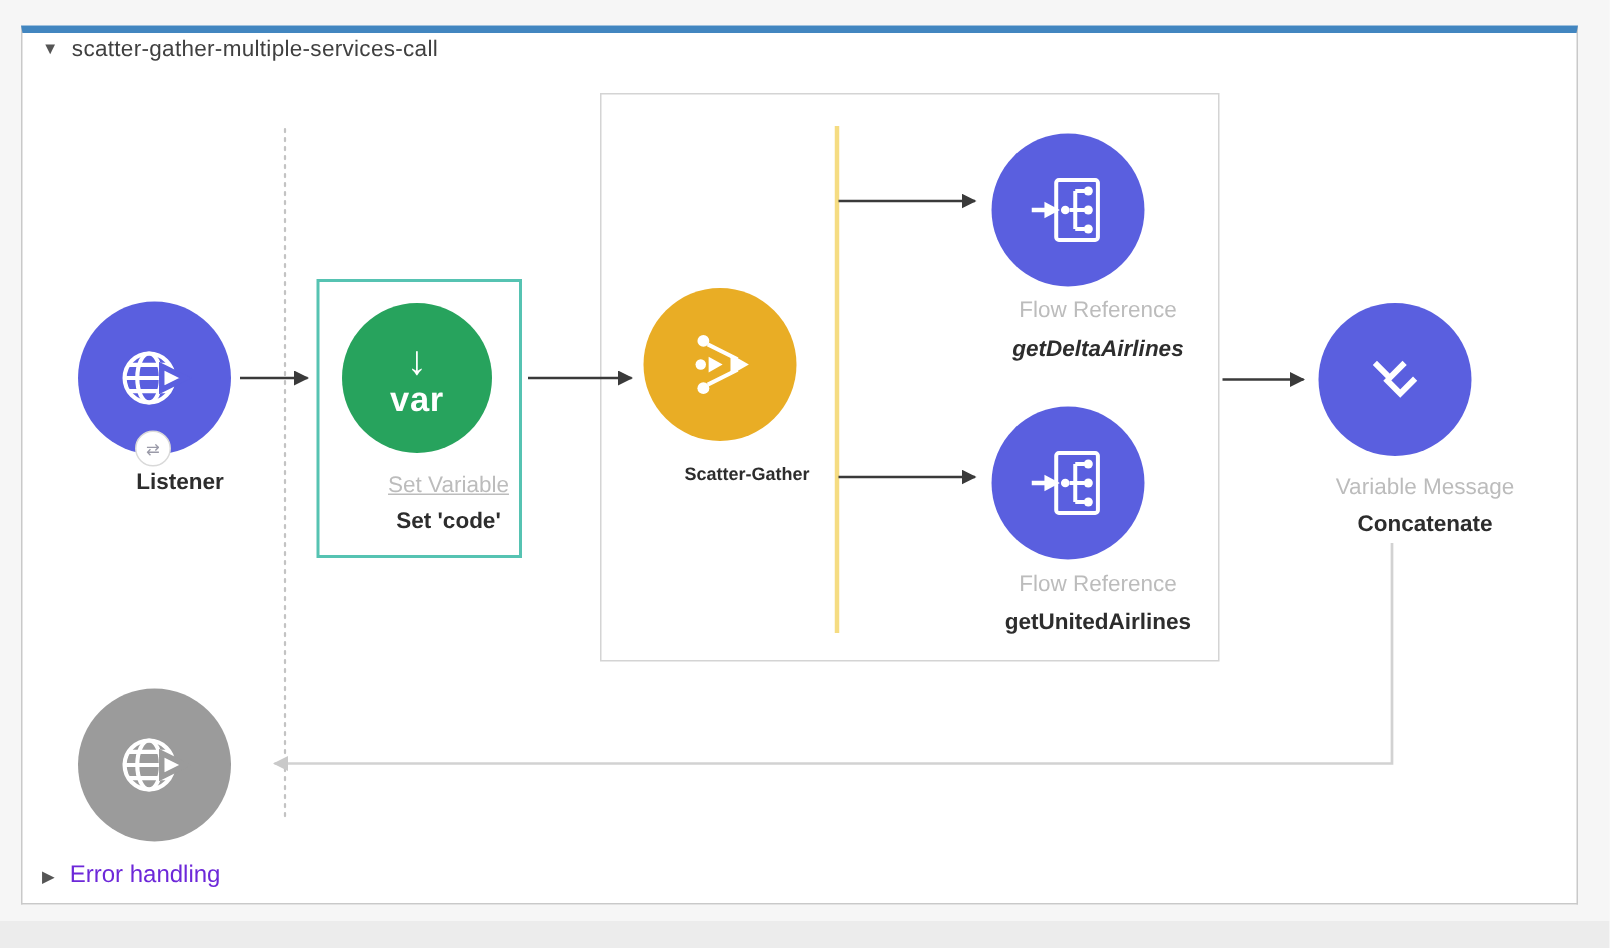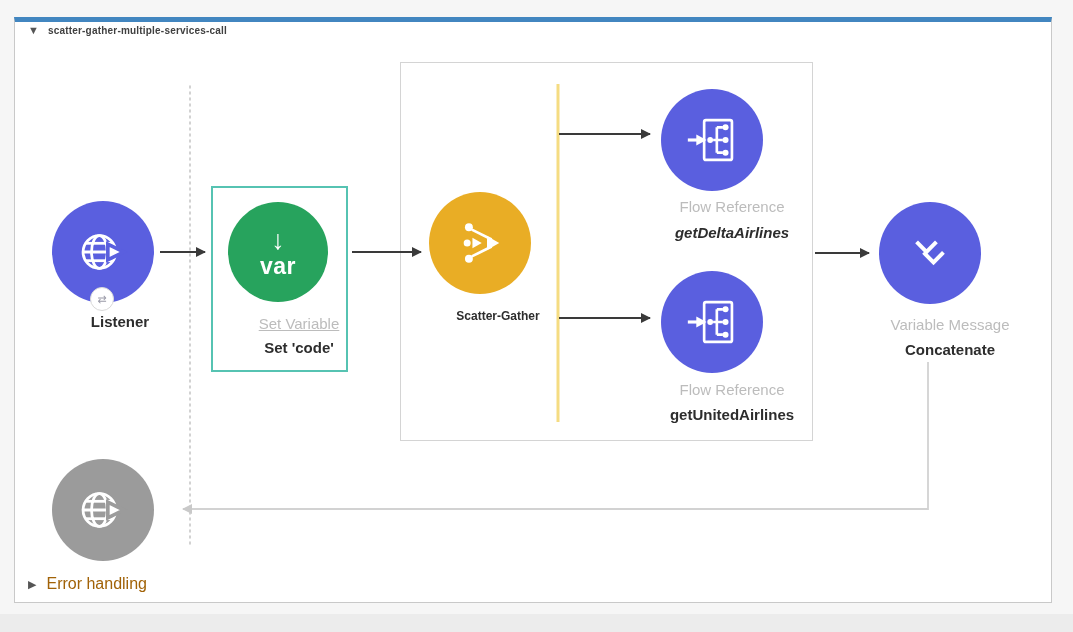--- a/index.html
+++ b/index.html
@@ -5,21 +5,21 @@
   * { margin:0; padding:0; box-sizing:border-box; }
   html,body { width:1073px; height:632px; background:#f5f5f5; font-family:"Liberation Sans", sans-serif; overflow:hidden; }
   .page { position:relative; width:1073px; height:632px; background:#f6f6f6; }
   .bottom-strip { position:absolute; left:0; top:614px; width:1073px; height:18px; background:#ececec; }
 
   .frame { position:absolute; left:14px; top:17px; width:1038px; height:586px;
            background:#ffffff; border:1px solid #c9c9c9; border-top:5px solid #4286c0; }
 
   .title-row { position:absolute; left:28px; top:24px; display:flex; align-items:center; gap:9px; cursor:pointer; }
   .tri-down { font-size:11px; color:#555; }
-  .flow-title { font-size:10px; font-weight:700; color:#404040; letter-spacing:0.2px; }
+  .flow-title { font-size:15px; font-weight:400; color:#404040; letter-spacing:0.2px; }
 
   .sg-box { position:absolute; left:400px; top:62px; width:413px; height:379px;
             background:#ffffff; border:1px solid #d4d4d4; z-index:1; }
 
   .sel-rect { position:absolute; left:211px; top:186px; width:137px; height:186px;
               background:#ffffff; border:2px solid #56c3b2; z-index:1; }
 
   svg.connectors { position:absolute; left:0; top:0; width:1073px; height:632px; z-index:2; pointer-events:none; }
 
   .node-circle { position:absolute; width:102px; height:102px; border-radius:50%;
@@ -37,21 +37,21 @@
   .var-icon .arr { font-size:27px; font-weight:700; margin-bottom:1px; }
   .var-icon .txt { font-size:23px; font-weight:700; letter-spacing:0.5px;text-align:center; }
 
   .badge { position:absolute; left:90px; top:287px; width:24px; height:24px; border-radius:50%;
            background:#fff; border:1px solid #d9d9d9; z-index:4;
            display:flex; align-items:center; justify-content:center;
            font-size:11px; color:#9a9aa8; }
 
   .error-row { position:absolute; left:28px; top:575px; display:flex; align-items:center; gap:10px; cursor:pointer; }
   .tri-right { font-size:11px; color:#555; }
-  .error-label { font-size:16px; font-weight:500; color:#a16207; }
+  .error-label { font-size:16px; font-weight:500; color:#6d28d9; }
 </style>
 </head>
 <body>
 
 <div class="page">
 
   <div class="frame"></div>
   <div class="bottom-strip"></div>
 
   <div class="title-row">

